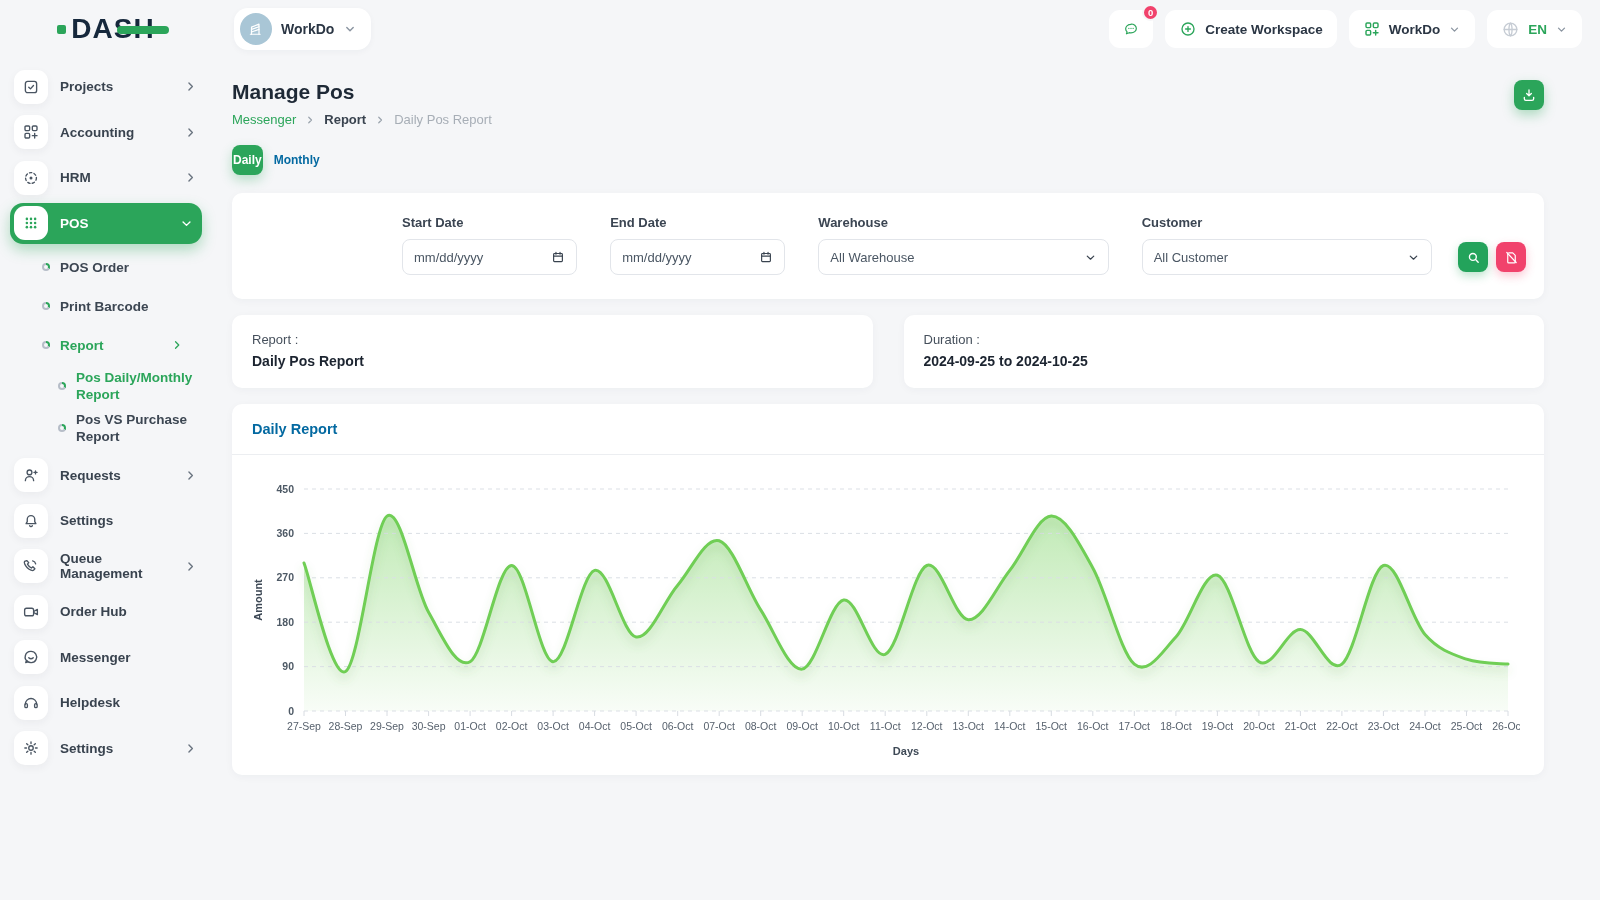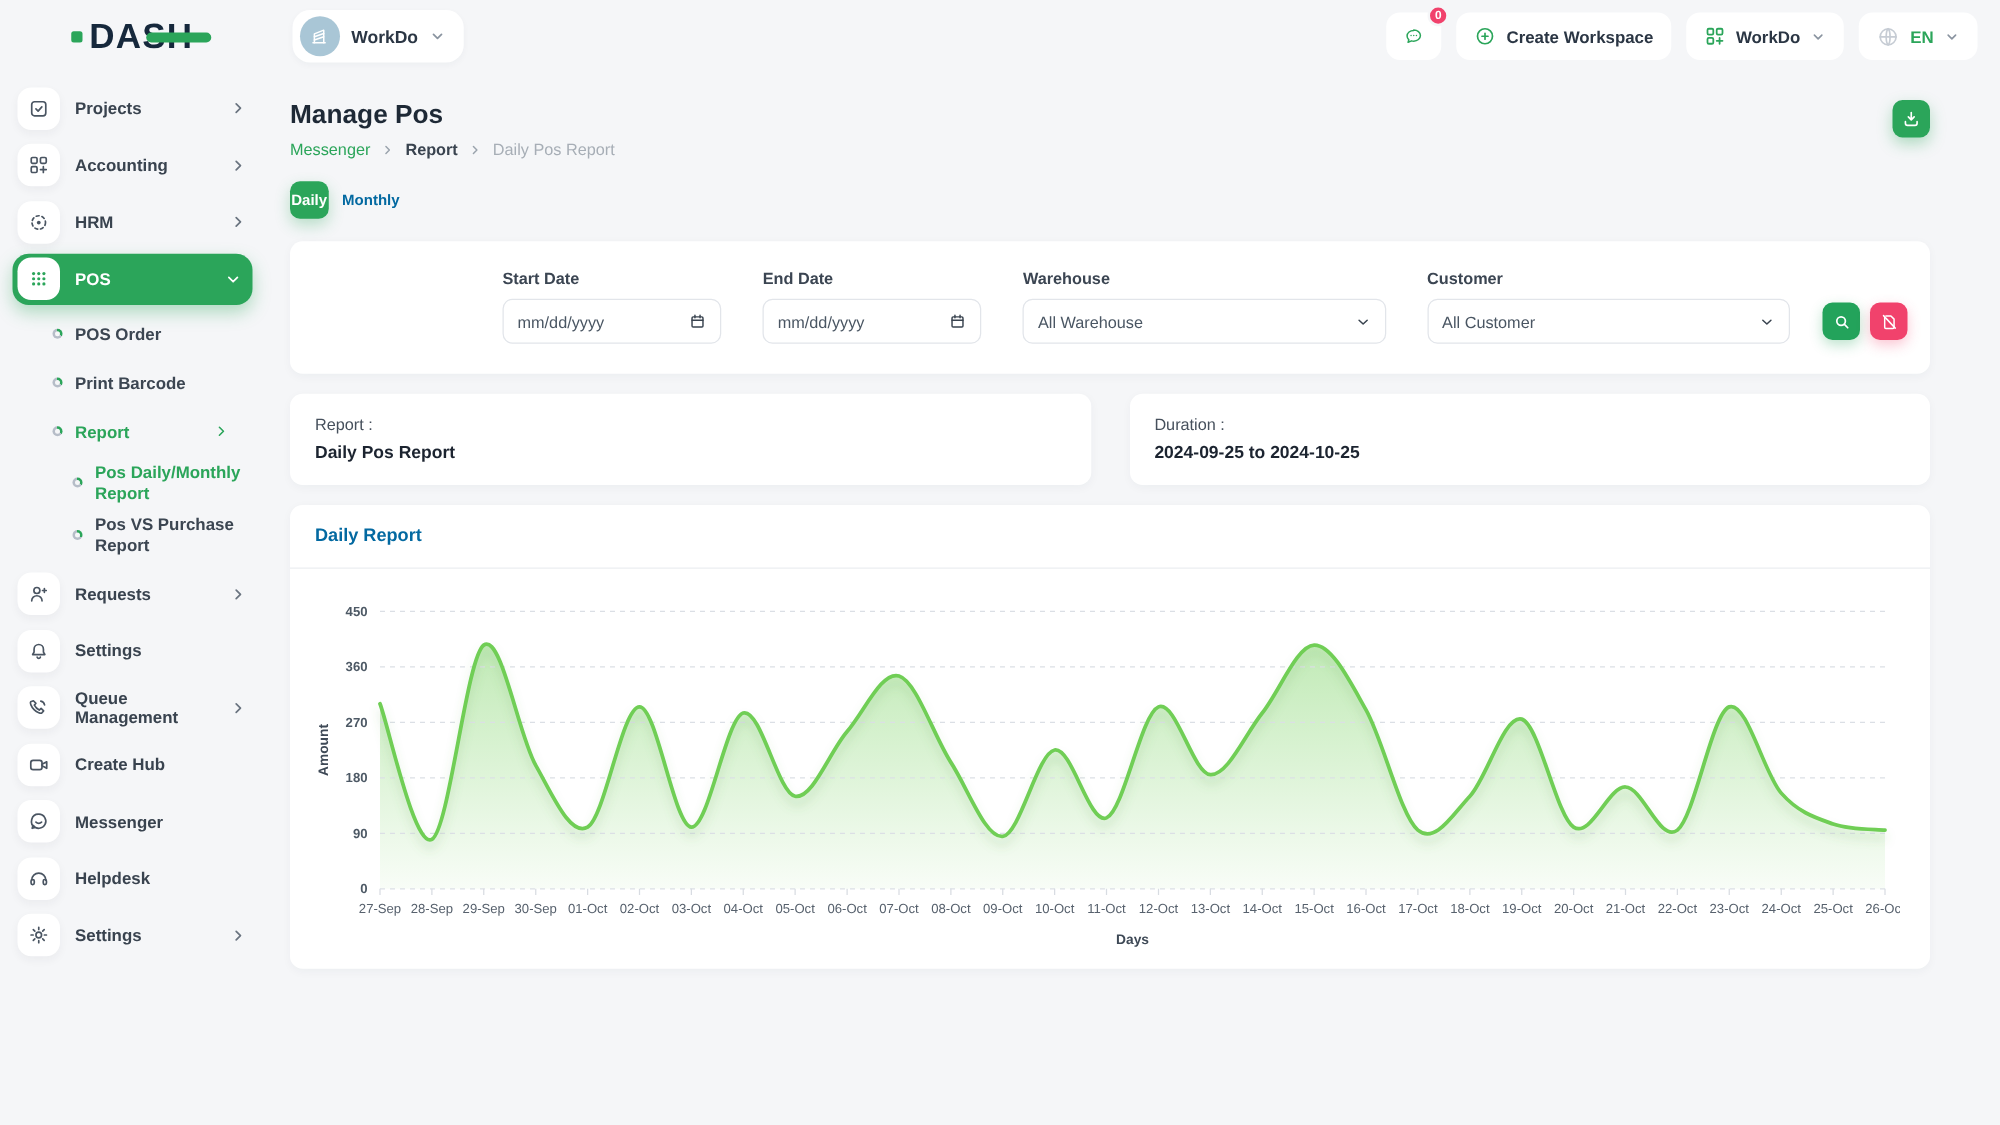--- a/index.html
+++ b/index.html
@@ -305,21 +305,21 @@
       </span>
   </div>
 
   <div class="side-item">
     <span class="icon-box">
         <svg width="18" height="18" viewBox="0 0 24 24" fill="none" stroke="currentColor" stroke-width="1.8" stroke-linecap="round" stroke-linejoin="round">
           <rect x="3.5" y="7" width="12" height="10" rx="2.5"></rect>
           <path d="M15.5 12.7l5 2.8V8.5l-5 2.8z"></path>
         </svg>
       </span>
-    <span class="side-label">Create Hub</span>
+    <span class="side-label">Order Hub</span>
   </div>
 
   <div class="side-item">
     <span class="icon-box">
         <svg width="18" height="18" viewBox="0 0 24 24" fill="none" stroke="currentColor" stroke-width="1.8" stroke-linecap="round" stroke-linejoin="round">
           <path d="M12 4.5a7.5 7.5 0 1 1-6.1 11.8L5 19.5l3.2-.9A7.5 7.5 0 0 1 12 4.5z"></path>
           <path d="M9 13c.8.8 1.9 1.3 3 1.3s2.2-.5 3-1.3"></path>
         </svg>
       </span>
     <span class="side-label">Messenger</span>

